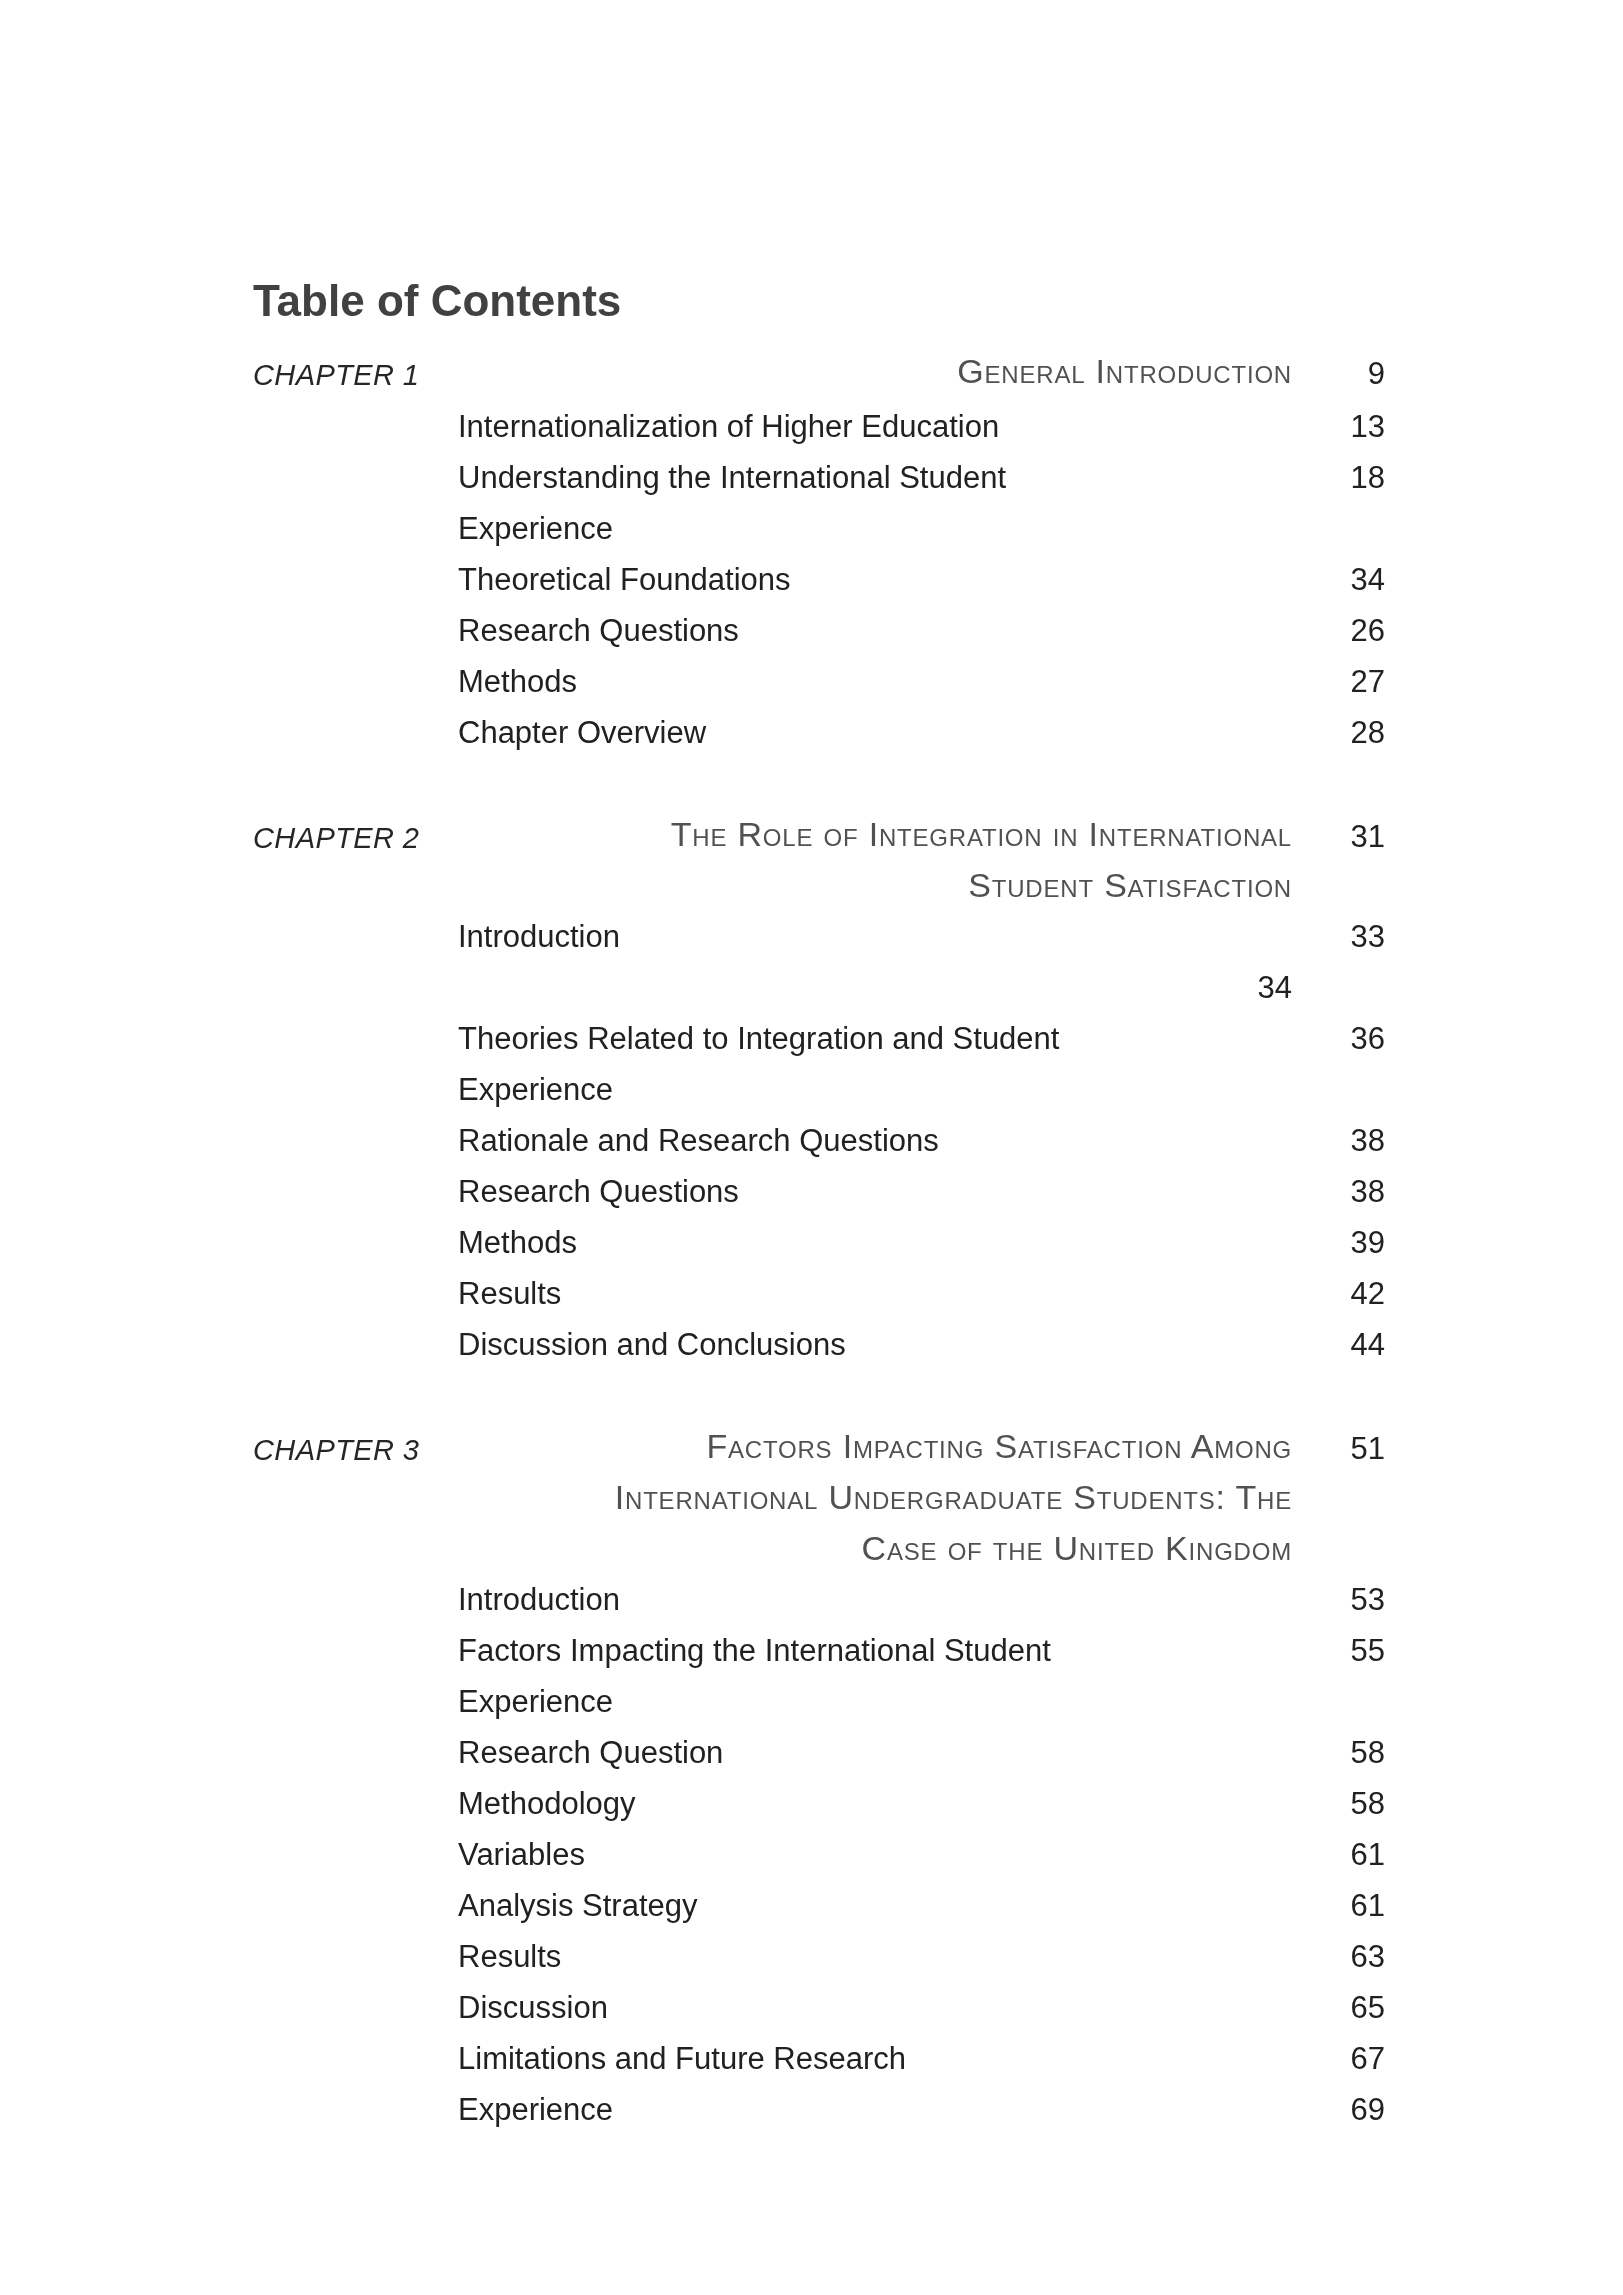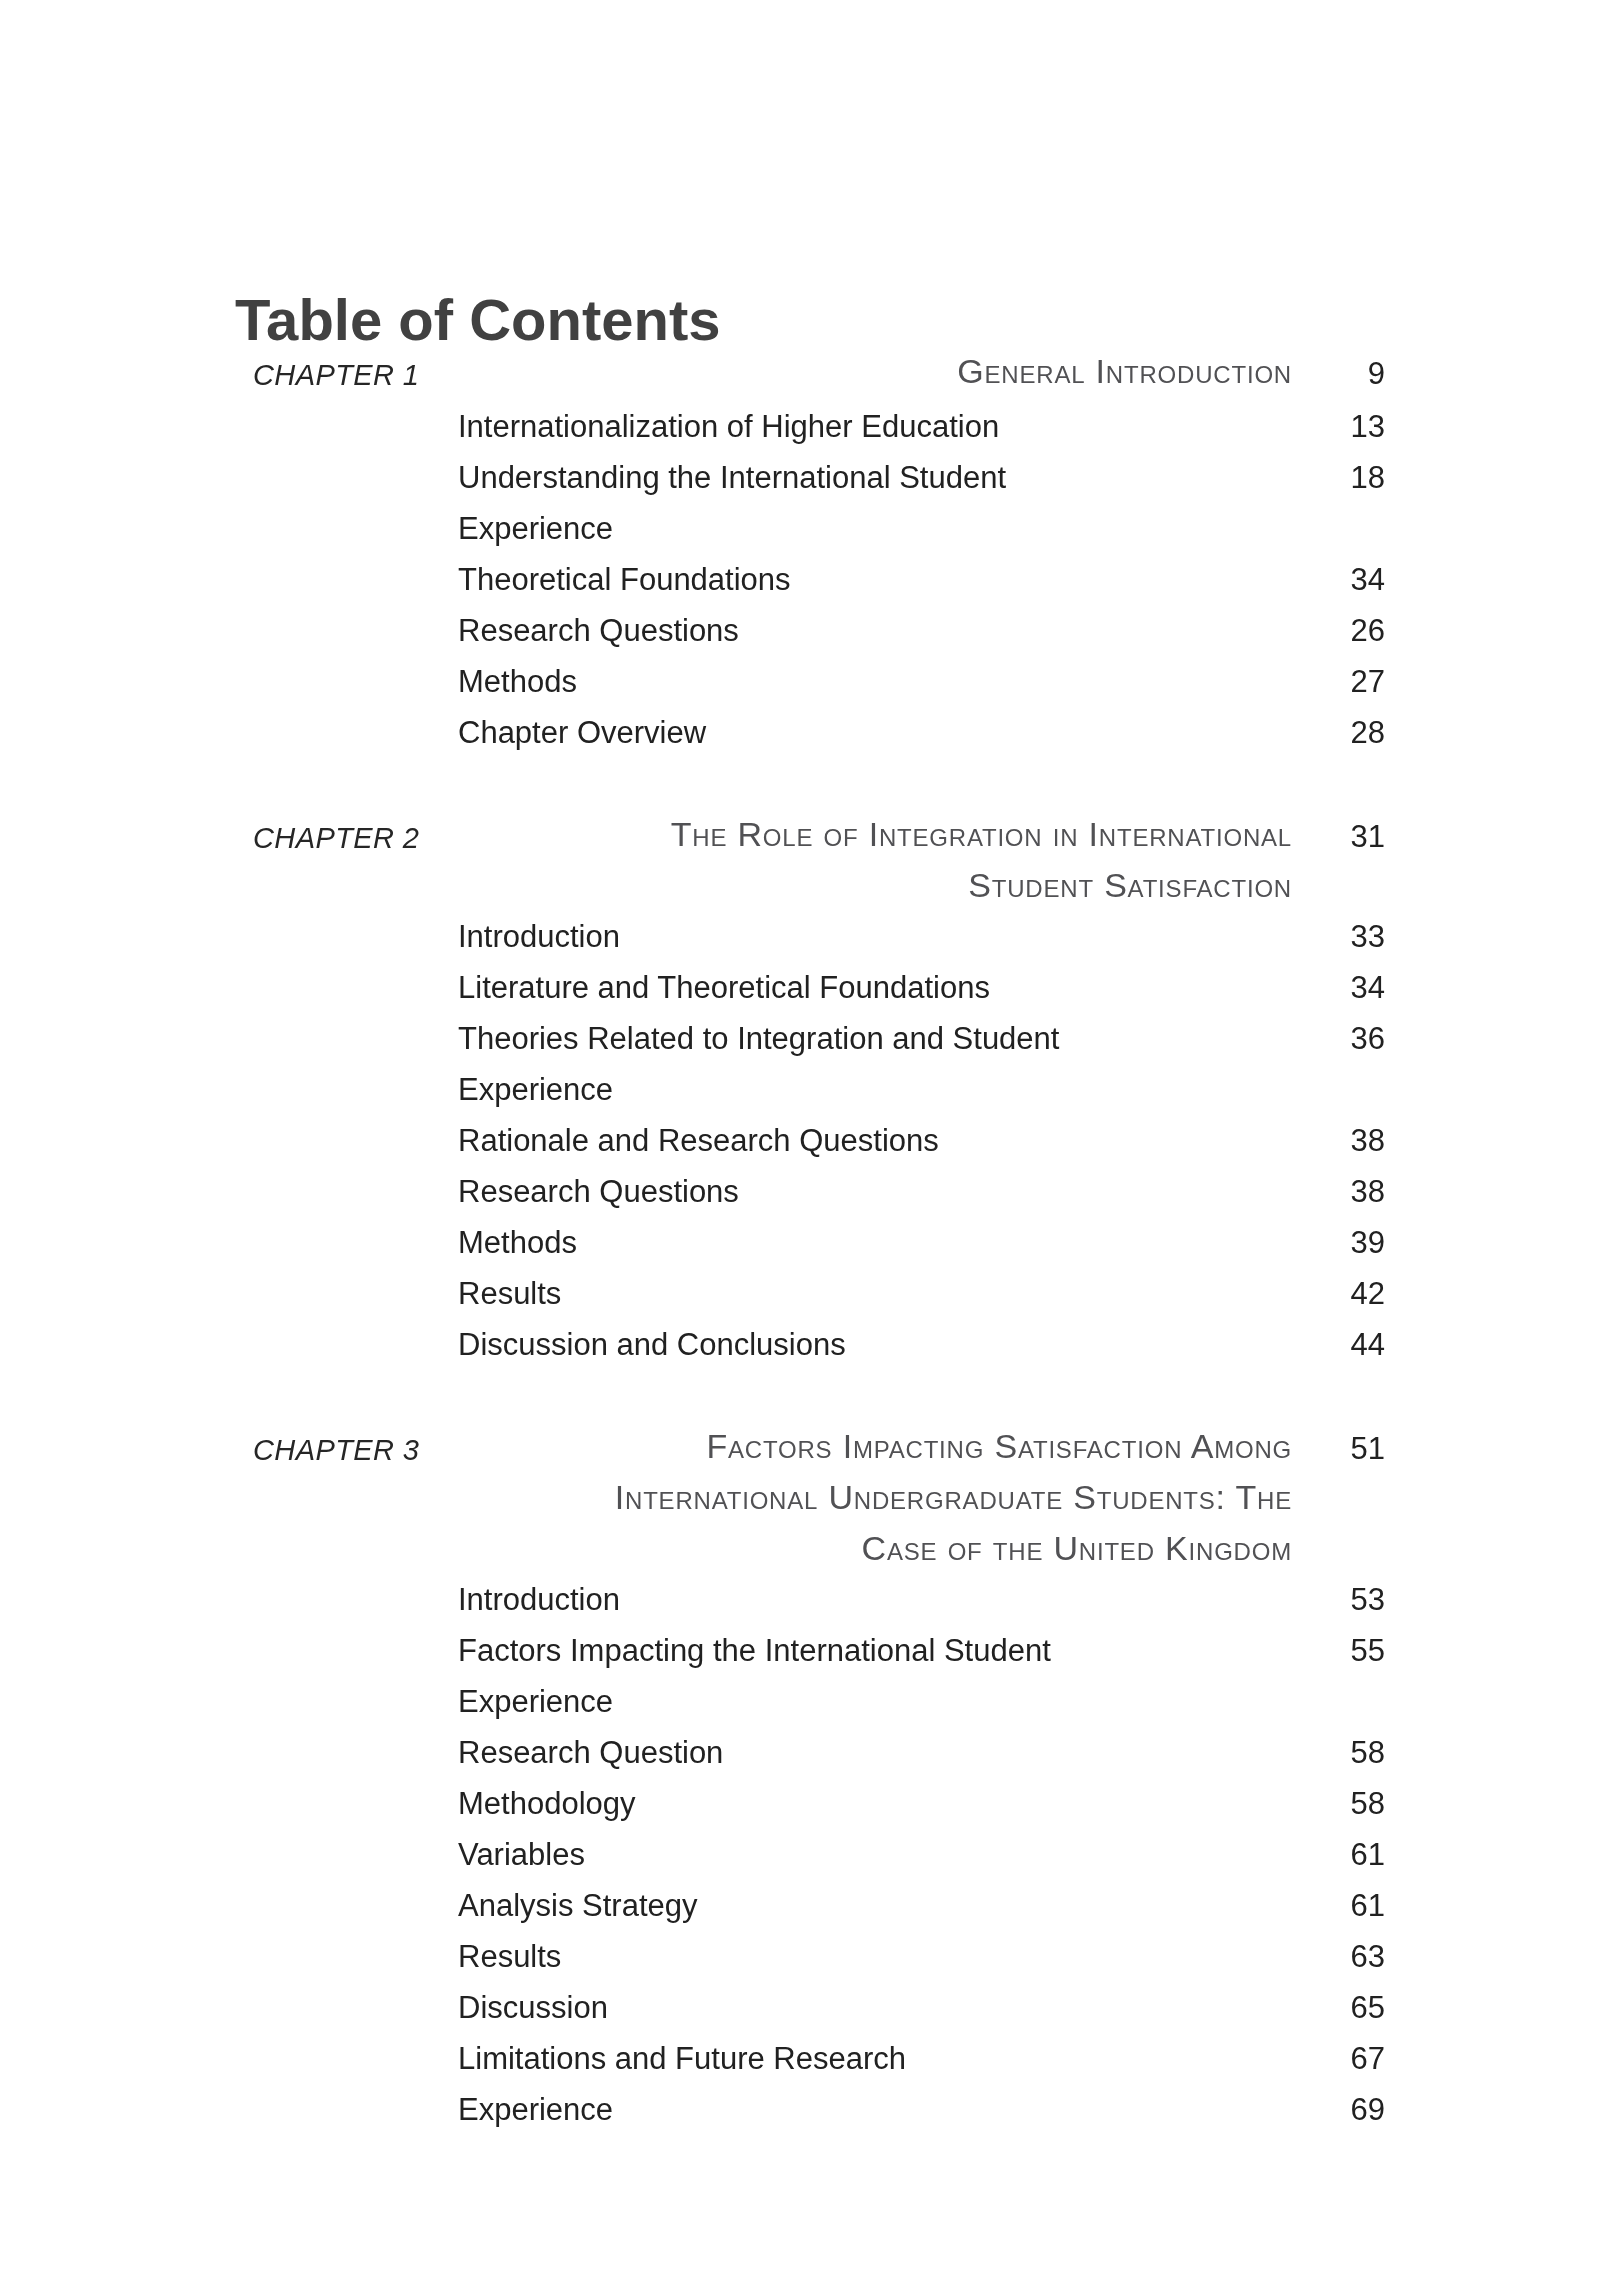--- a/index.html
+++ b/index.html
@@ -16,23 +16,23 @@
   }
   .page{
     position:relative;
     width:1624px;
     height:2295px;
     background:var(--bg);
     overflow:hidden;
   }
   .doc-title{
     position:absolute;
-    left:235px;
+    left:253px;
     top:247px;
-    font-size:58px;
+    font-size:44px;
     font-weight:700;
     color:var(--title-color);
     letter-spacing:0px;
     white-space:nowrap;
   }
   .toc{
     position:absolute;
     left:253px;
     top:346px;
     width:1132px;
@@ -141,21 +141,20 @@
     </div>
 
   <div class="toc-row entry-row">
     <span class="spacer-cell"></span>
     <span class="entry-title">Introduction</span>
     <span class="page-num">33</span>
   </div>
 
   <div class="toc-row entry-row">
     <span class="spacer-cell"></span>
-    <span class="entry-title">Literature and Theoretical Foundations</span>
     <span class="page-num">34</span>
   </div>
 
   <div class="toc-row entry-row">
     <span class="spacer-cell"></span>
     <span class="entry-title">Theories Related to Integration and Student
 Experience</span>
     <span class="page-num">36</span>
   </div>
 

